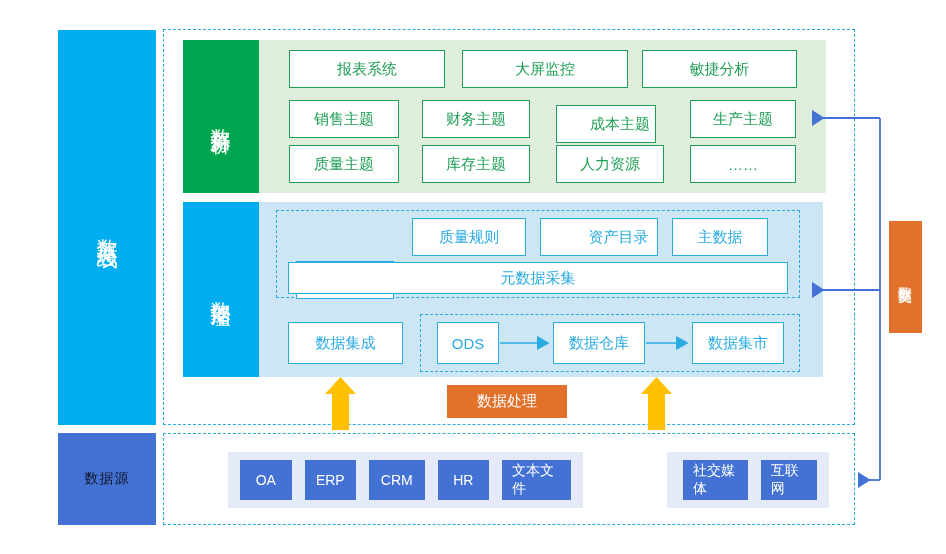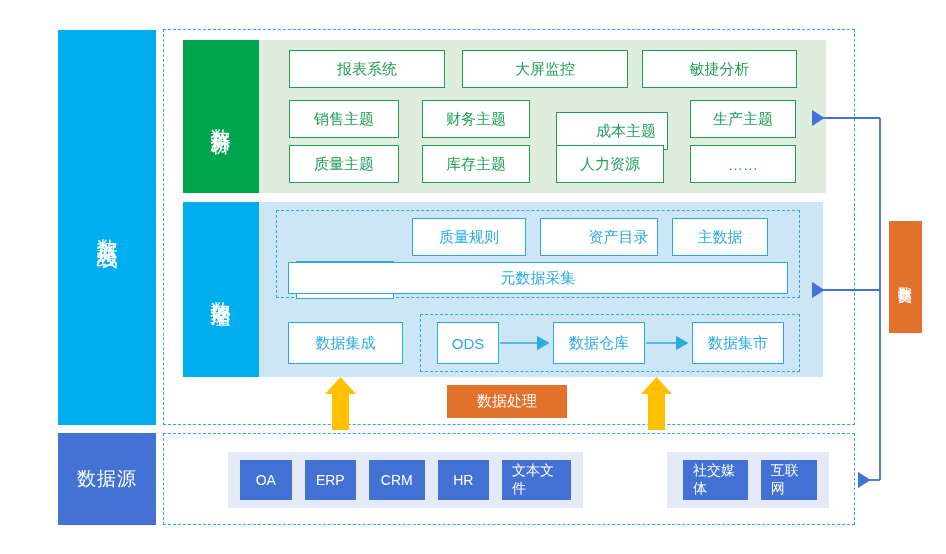--- a/index.html
+++ b/index.html
@@ -31,21 +31,21 @@
     color: #ffffff;
     font-size: 21px;
     letter-spacing: 3px;
     line-height: 1.25;
     font-weight: 400;
   }
   .source-bar {
     left: 58px; top: 433px; width: 98px; height: 92px;
     background: #4472D4;
     display: flex; align-items: center; justify-content: center;
-    color: #ffffff; font-size: 19px; letter-spacing: 1px;
+    color: #0f172a; font-size: 14px; letter-spacing: 1px;
   }
 
   
   .dash-outer {
     border: 1.5px dashed #29ABE2;
     background: transparent;
   }
   .platform-box { left: 163px; top: 29px; width: 692px; height: 396px; }
   .source-box   { left: 163px; top: 433px; width: 692px; height: 92px; }
 
@@ -159,21 +159,21 @@
   <div class="abs gbox" style="left:642px; top:50px; width:155px;font-family:Liberation Serif, serif;">
     <span>敏捷分析</span>
   </div>
 
   <div class="abs gbox" style="left:289px; top:100px; width:110px;">
     <span>销售主题</span>
   </div>
   <div class="abs gbox" style="left:422px; top:100px; width:108px;">
     <span>财务主题</span>
   </div>
-  <div class="abs gbox" style="left:556px; top:112px; width:112px;padding-left:28px;">
+  <div class="abs gbox" style="left:556px; top:105px; width:100px;padding-left:28px;">
     <span>成本主题</span>
   </div>
   <div class="abs gbox" style="left:690px; top:100px; width:106px;">
     <span>生产主题</span>
   </div>
 
   <div class="abs gbox" style="left:289px; top:145px; width:110px;">
     <span>质量主题</span>
   </div>
   <div class="abs gbox" style="left:422px; top:145px; width:108px;">

